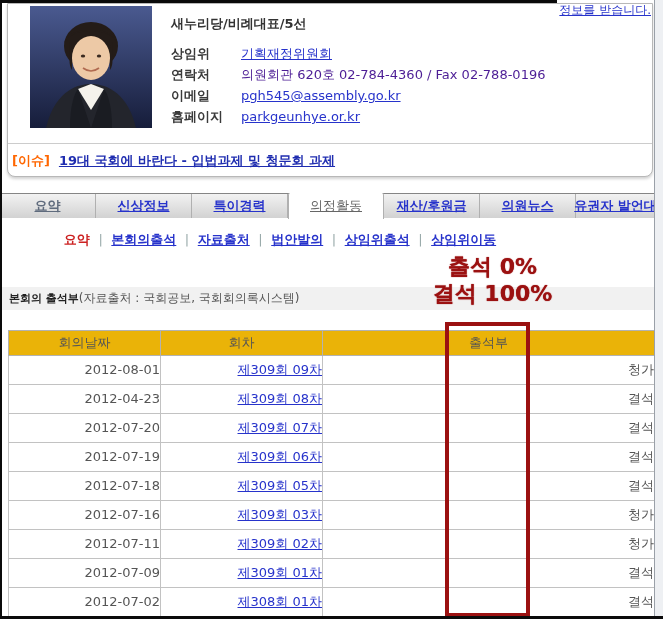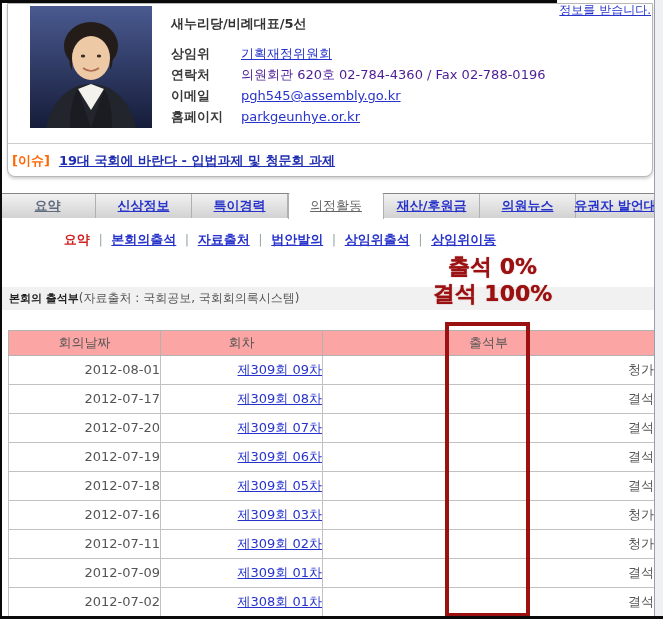--- a/index.html
+++ b/index.html
@@ -72,21 +72,21 @@
     position:absolute; left:0; top:287px; width:655px; height:23px; background:#f1f1f1;
     display:flex; align-items:center; padding-left:9px; z-index:2;
   }
   .band-title { font-weight:bold; color:#222; font-size:11px; }
   .band-source { color:#555; font-size:12px; }
 
   
   .table-wrap { position:absolute; left:8px; top:330px; z-index:2; }
   table { border-collapse:collapse; table-layout:fixed; width:646px; }
   th {
-    height:24.6px; background:#fca5a5; color:#555; font-weight:normal; font-size:13px;
+    height:24.6px; background:#eab308; color:#555; font-weight:normal; font-size:13px;
     border:1px solid #b2b2b2; text-align:center;
   }
   td {
     height:29px; text-align:right; font-size:13px; color:#555;
     border:1px solid #c2c2c2; background:#fff;
   }
   td a { color:#2733cb; text-decoration:underline; }
 
   
   .red-box {
@@ -217,21 +217,21 @@
           <th>출석부</th>
         </tr>
       </thead>
       <tbody>
         <tr>
           <td>2012-08-01</td>
           <td><a>제309회 09차</a></td>
           <td>청가</td>
         </tr>
         <tr>
-          <td>2012-07-17</td>
+          <td>2012-04-23</td>
           <td><a>제309회 08차</a></td>
           <td>결석</td>
         </tr>
         <tr>
           <td>2012-07-20</td>
           <td><a>제309회 07차</a></td>
           <td>결석</td>
         </tr>
         <tr>
           <td>2012-07-19</td>

